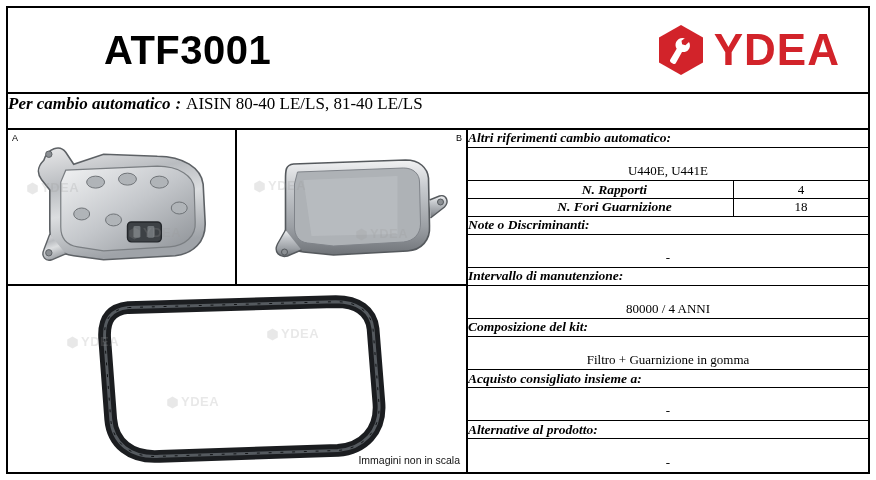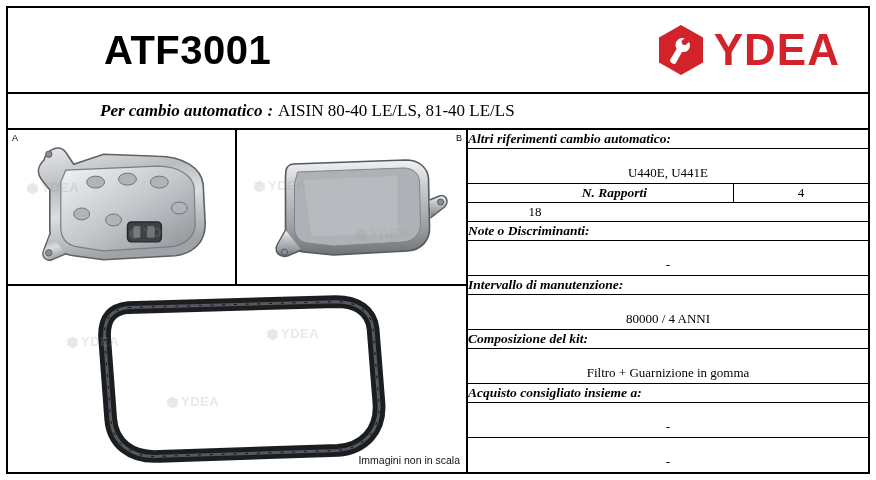--- a/index.html
+++ b/index.html
@@ -70,22 +70,20 @@
 
   
   .subtitle {
     position: absolute;
     left: 0; top: 86px;
     width: 100%;
     height: 36px;
     box-sizing: border-box;
     border-bottom: 2px solid #000;
     display: flex;
-    align-items: center;
-    padding-left: 92px;
     font-size: 17px;
     color: #000;
   }
   .subtitle .lbl {
     font-style: italic;
     font-weight: bold;
     margin-right: 5px;
   }
   .subtitle .val {
     font-weight: normal;
@@ -388,33 +386,35 @@
 
         <div class="srow label">Altri riferimenti cambio automatico:</div>
         <div class="srow value">U440E, U441E</div>
 
         <div class="srow split">
           <div class="k">N. Rapporti</div>
           <div class="v">4</div>
         </div>
 
         <div class="srow split">
+          <div class="k">N. Fori Guarnizione</div>
           <div class="v">18</div>
         </div>
 
         <div class="srow label">Note o Discriminanti:</div>
         <div class="srow value">-</div>
 
         <div class="srow label">Intervallo di manutenzione:</div>
         <div class="srow value">80000 / 4 ANNI</div>
 
         <div class="srow label">Composizione del kit:</div>
         <div class="srow value">Filtro + Guarnizione in gomma</div>
 
         <div class="srow label">Acquisto consigliato insieme a:</div>
         <div class="srow value">-</div>
 
+        <div class="srow label">Alternative al prodotto:</div>
         <div class="srow value">-</div>
 
       </div>
     </div>
   </div>
 </div>
 
 </body></html>

